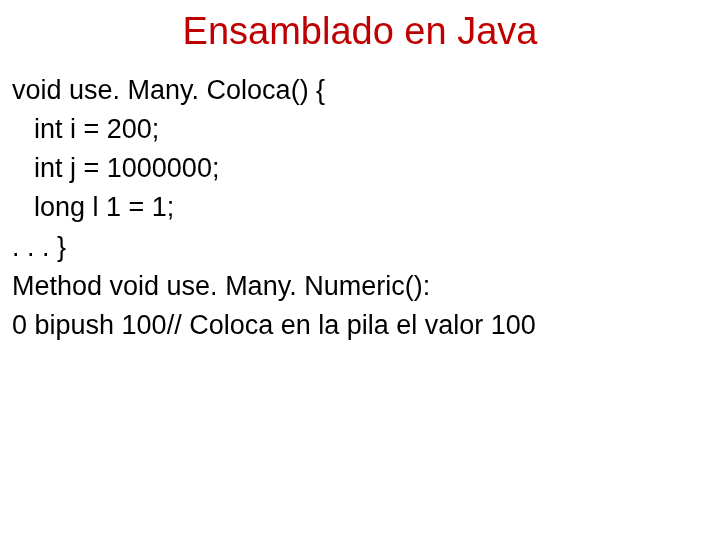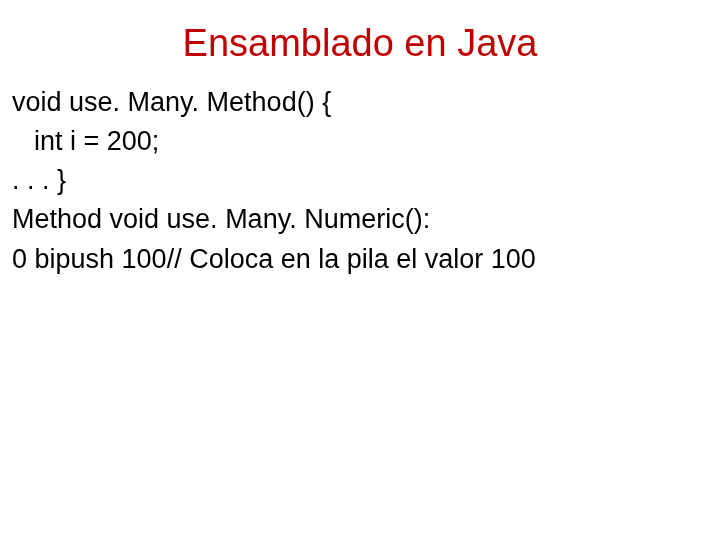--- a/index.html
+++ b/index.html
@@ -8,21 +8,21 @@
       width: 720px;
       height: 540px;
       background: #ffffff;
       font-family: Arial, Helvetica, sans-serif;
       overflow: hidden;
     }
     .slide {
       width: 100%;
       height: 100%;
       box-sizing: border-box;
-      padding: 22px 12px;
+      padding: 10px 12px;
     }
     .title {
       color: #c00000;
       font-size: 38px;
       text-align: center;
       margin: 0 0 18px 0;
       font-weight: normal;
     }
     .body-text {
       color: #000000;
@@ -35,19 +35,21 @@
     .indent {
       padding-left: 22px;
     }
   </style>
 </head>
 <body>
 
 <div class="slide">
   <h1 class="title">Ensamblado en Java</h1>
   <div class="body-text">
-    <div class="line">void use. Many. Method() {</div>
+    <div class="line">void use. Many. Coloca() {</div>
     <div class="line indent">int i = 200;</div>
+    <div class="line indent">int j = 1000000;</div>
+    <div class="line indent">long l 1 = 1;</div>
     <div class="line">. . . }</div>
     <div class="line">Method void use. Many. Numeric():</div>
     <div class="line">0 bipush 100// Coloca en la pila el valor 100</div>
   </div>
 </div>
 
 </body></html>

